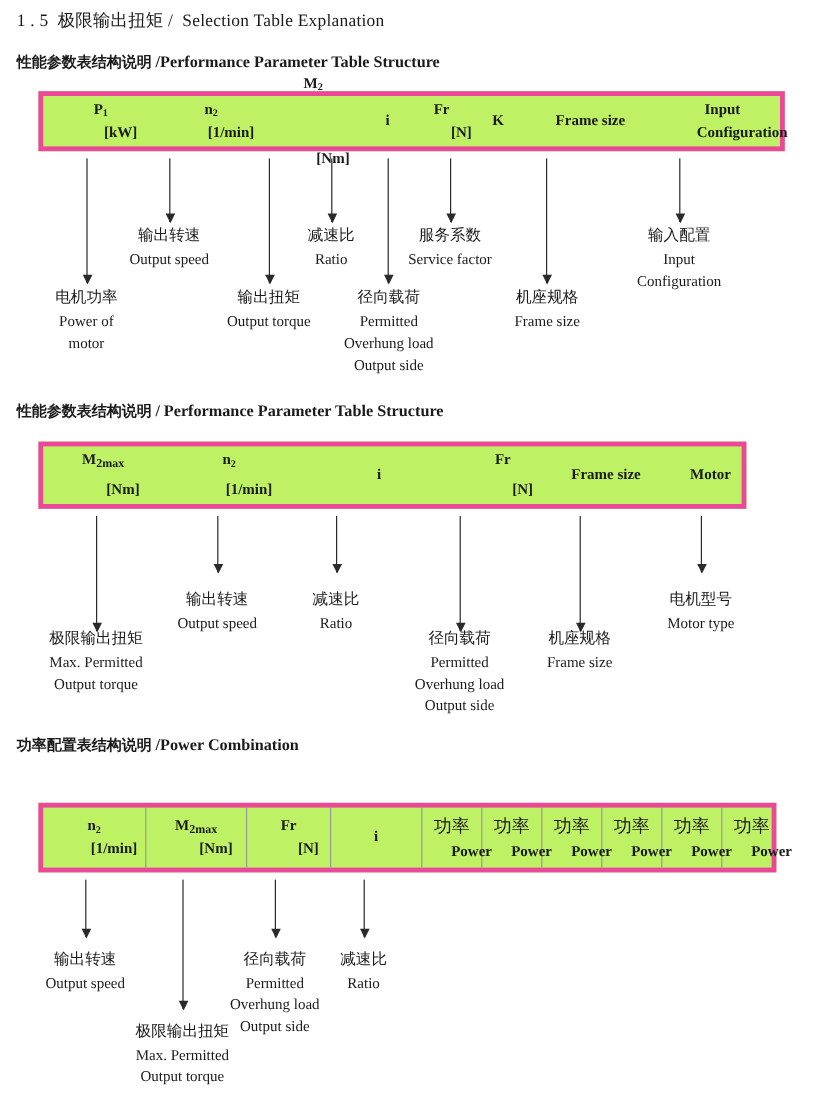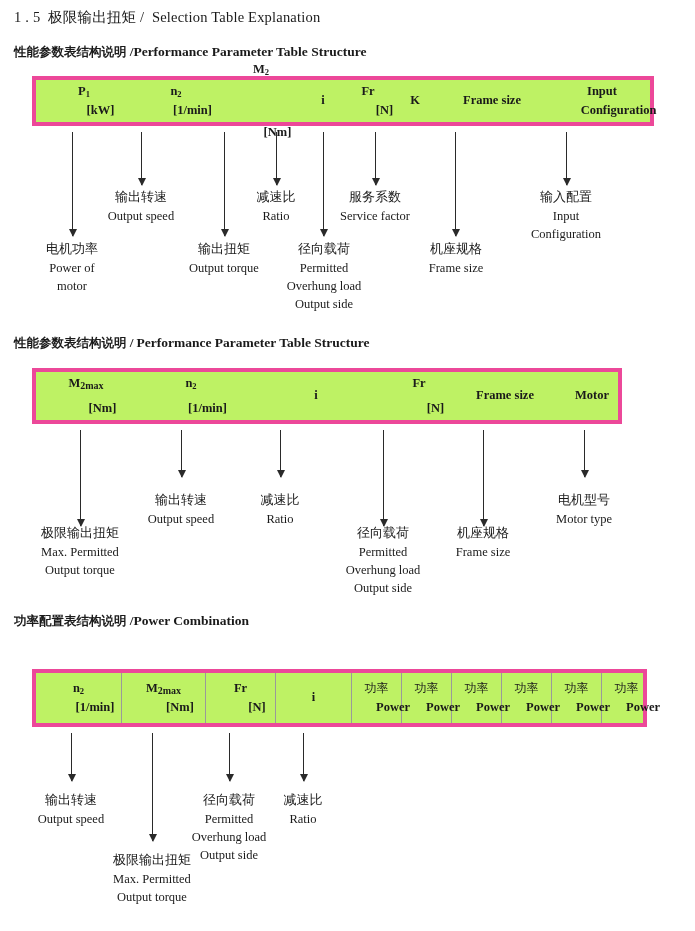--- a/index.html
+++ b/index.html
@@ -68,21 +68,21 @@
     font-weight: 700;
     font-size: 12.5px;
     line-height: 1.55;
     text-align: center;
   }
   .tbl .cell.vline { border-right: 1px solid #9a9a9a; }
   .tbl .cell .l2 { display: block; margin-left: 33px; }
   .tbl .cell .cjk {
     font-family: "DejaVu Sans", sans-serif;
     font-weight: 400;
-    font-size: 12px;
+    font-size: 15px;
     text-align: center;
   }
   .tbl .cell sub {
     font-size: 8.5px;
     vertical-align: baseline;
     position: relative;
     bottom: -2px;
   }
   .tbl .cell .sm { font-size: 10px; }
   .cell.mid  { justify-content: center; }

